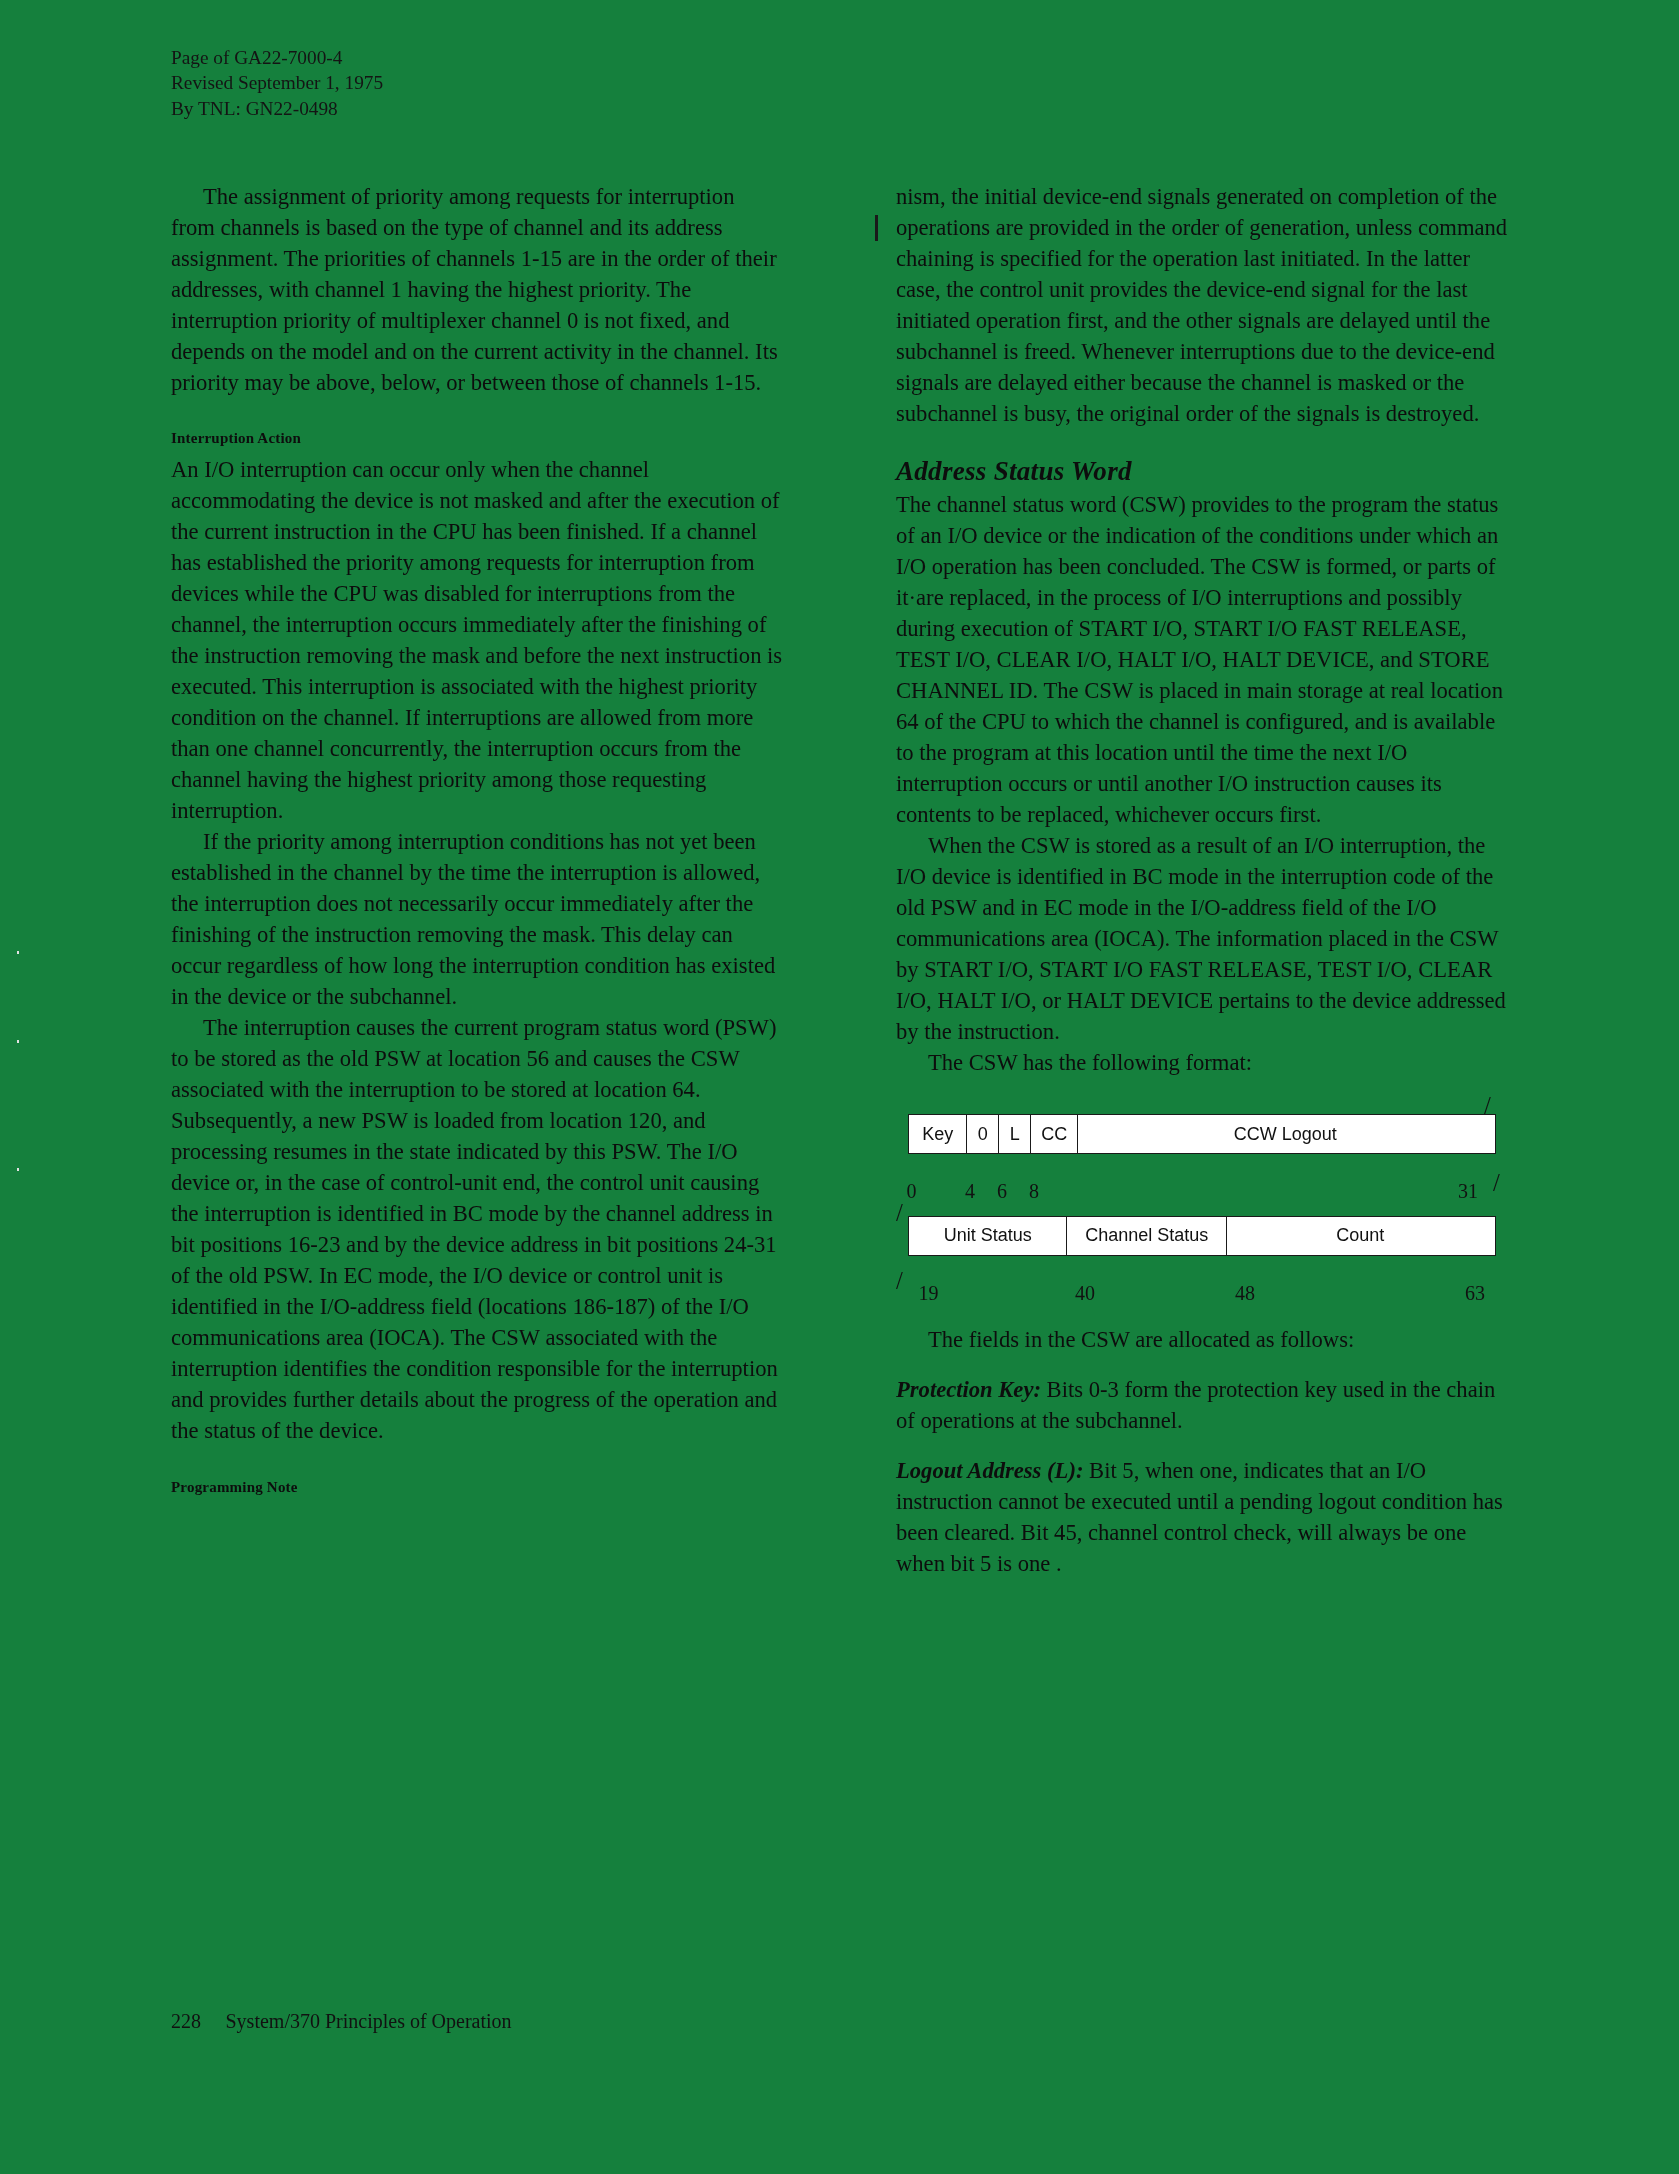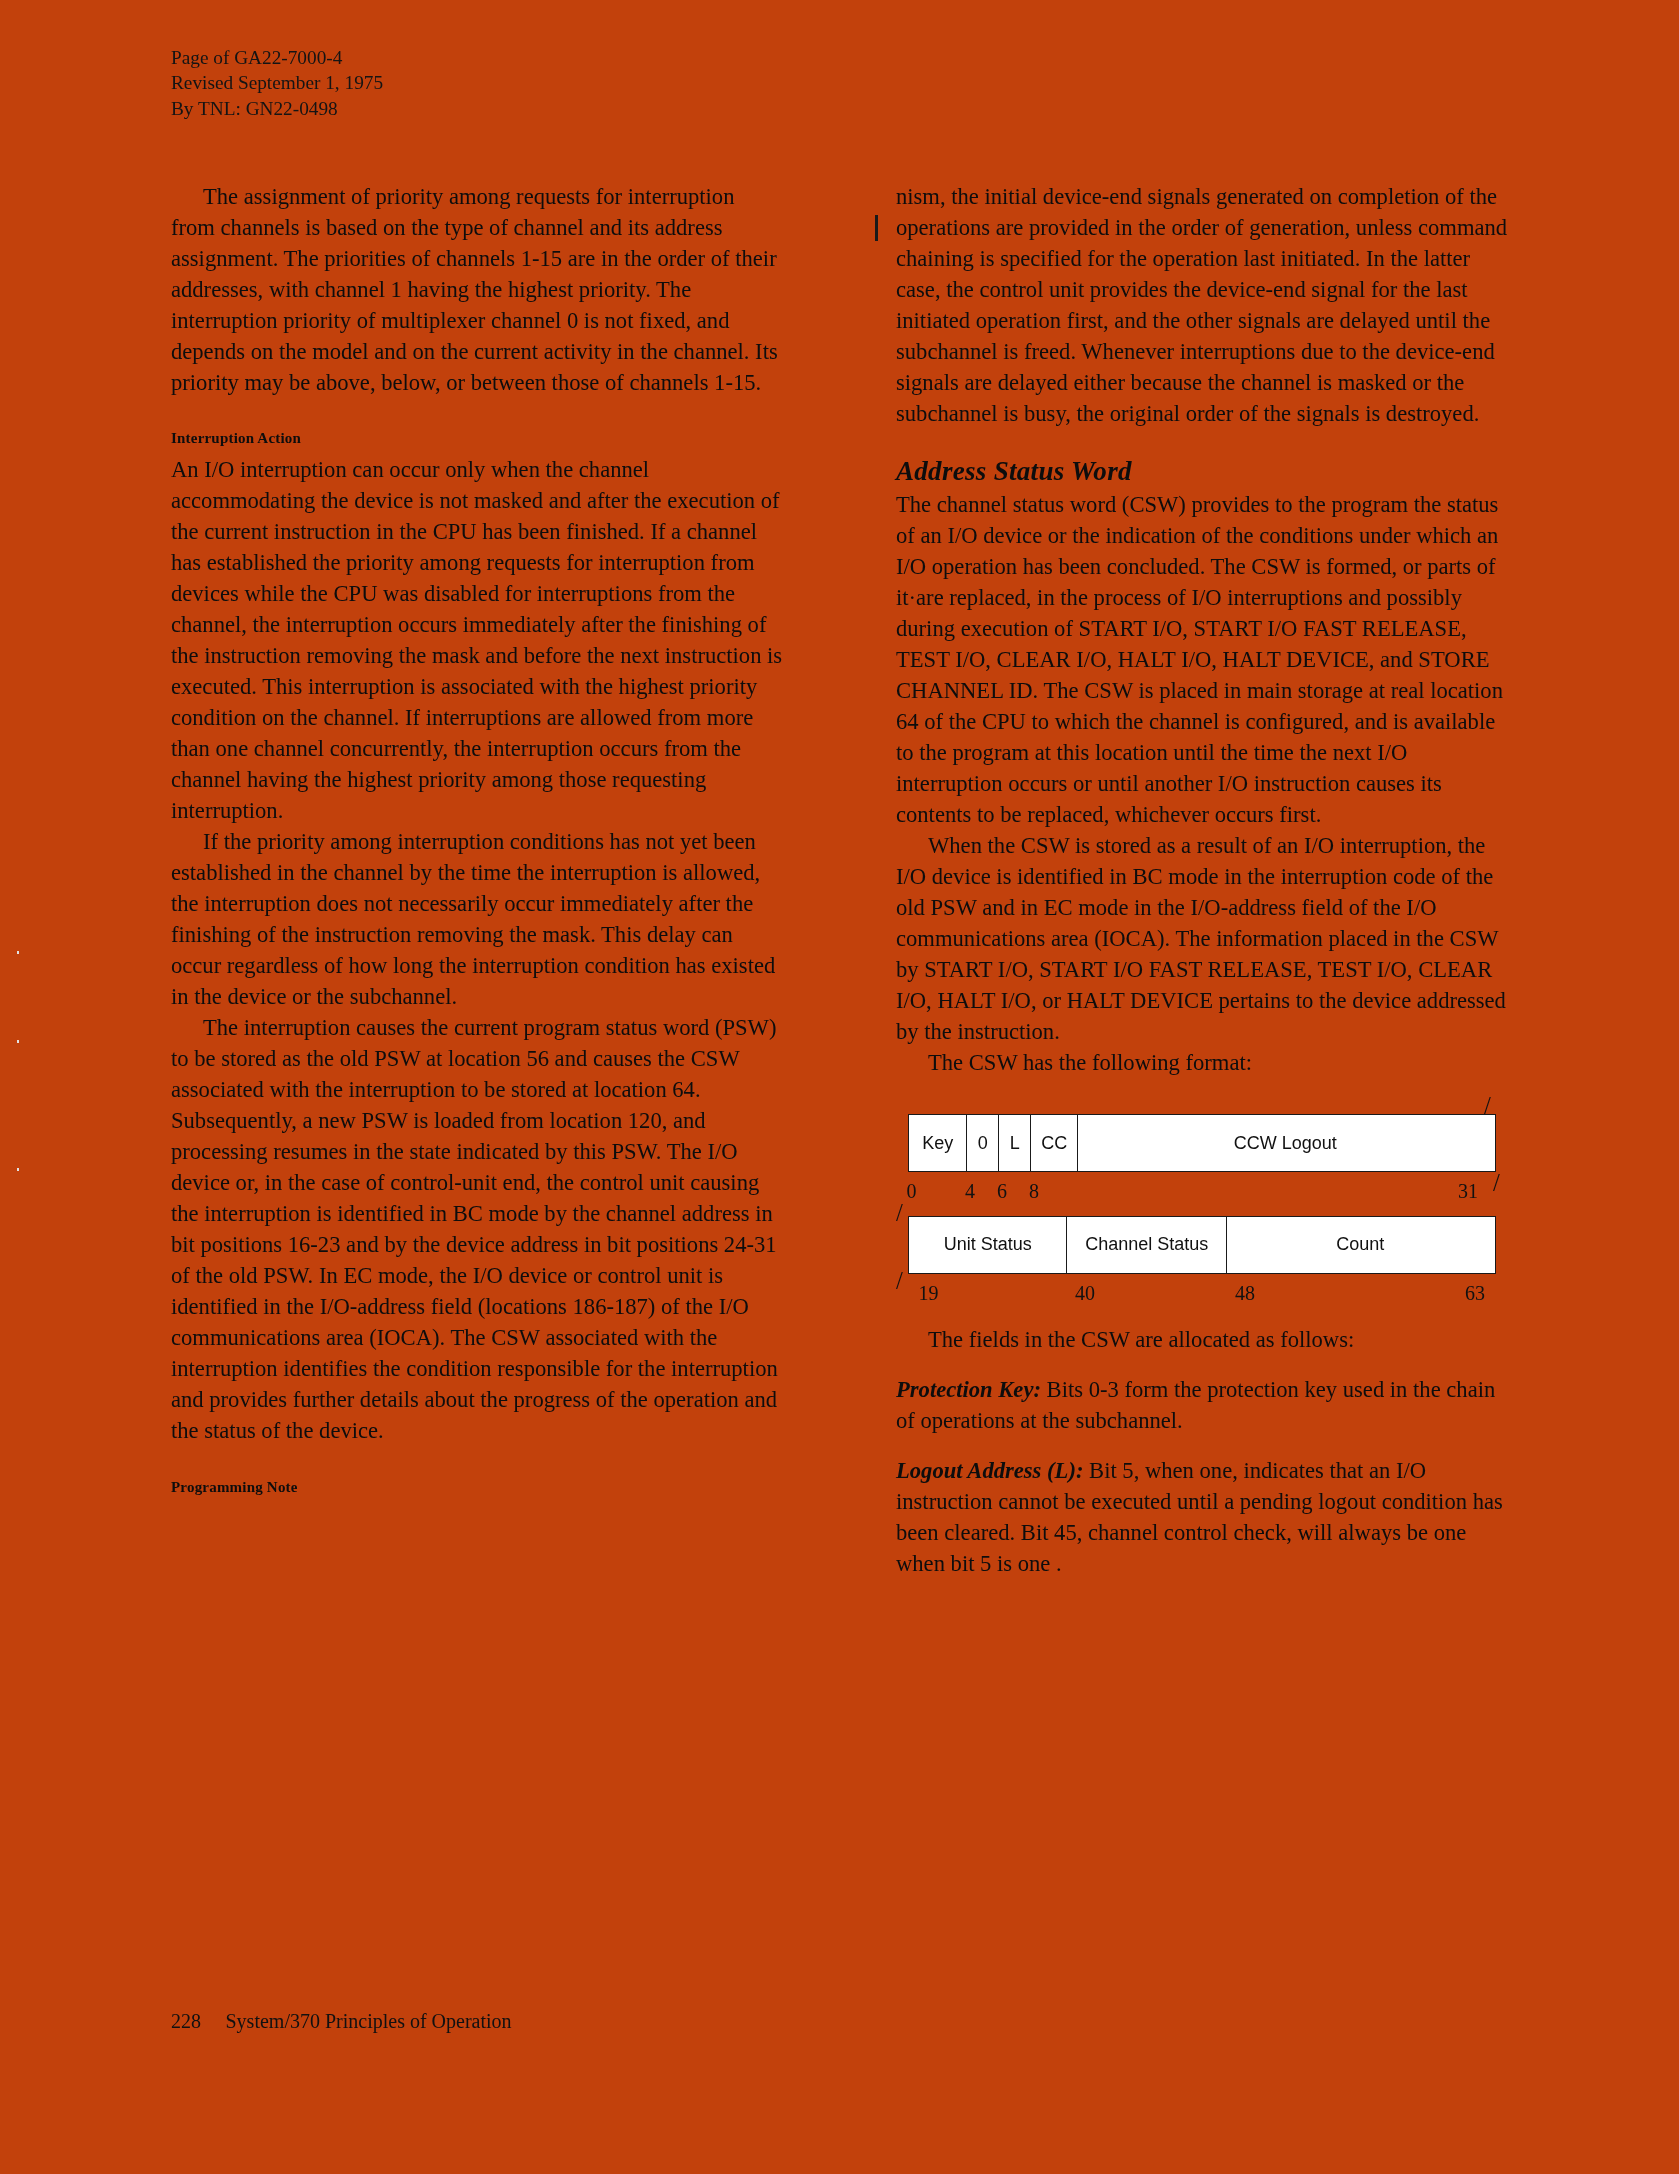--- a/index.html
+++ b/index.html
@@ -13,21 +13,21 @@
     font-family: "Liberation Serif", serif;
     color: #111;
     position: relative;
     overflow: hidden;
   }
   .page {
     position: absolute;
     left: 0; top: 0;
     width: 1680px;
     height: 2174px;
-    background: #c2410c;
+    background: #15803d;
   }
   .header {
     position: absolute;
     left: 171px;
     top: 45px;
     width: 565px;
     font-size: 19.3px;
     line-height: 25.4px;
     color: #141414;
   }
@@ -93,21 +93,21 @@
   .csw-diagram {
     position: relative;
     margin-top: 24.5px;
     width: 612px;
     height: 217px;
   }
   .box-row {
     position: absolute;
     border: 1.9px solid #1a1a1a;
     box-sizing: border-box;
-    height: 58px;
+    height: 40px;
     background: #fff;
     text-align: center;
   }
   .row1 {
     left: 12.2px;
     top: 11.3px;
     width: 588px;
   }
   .row2 {
     left: 12.2px;

